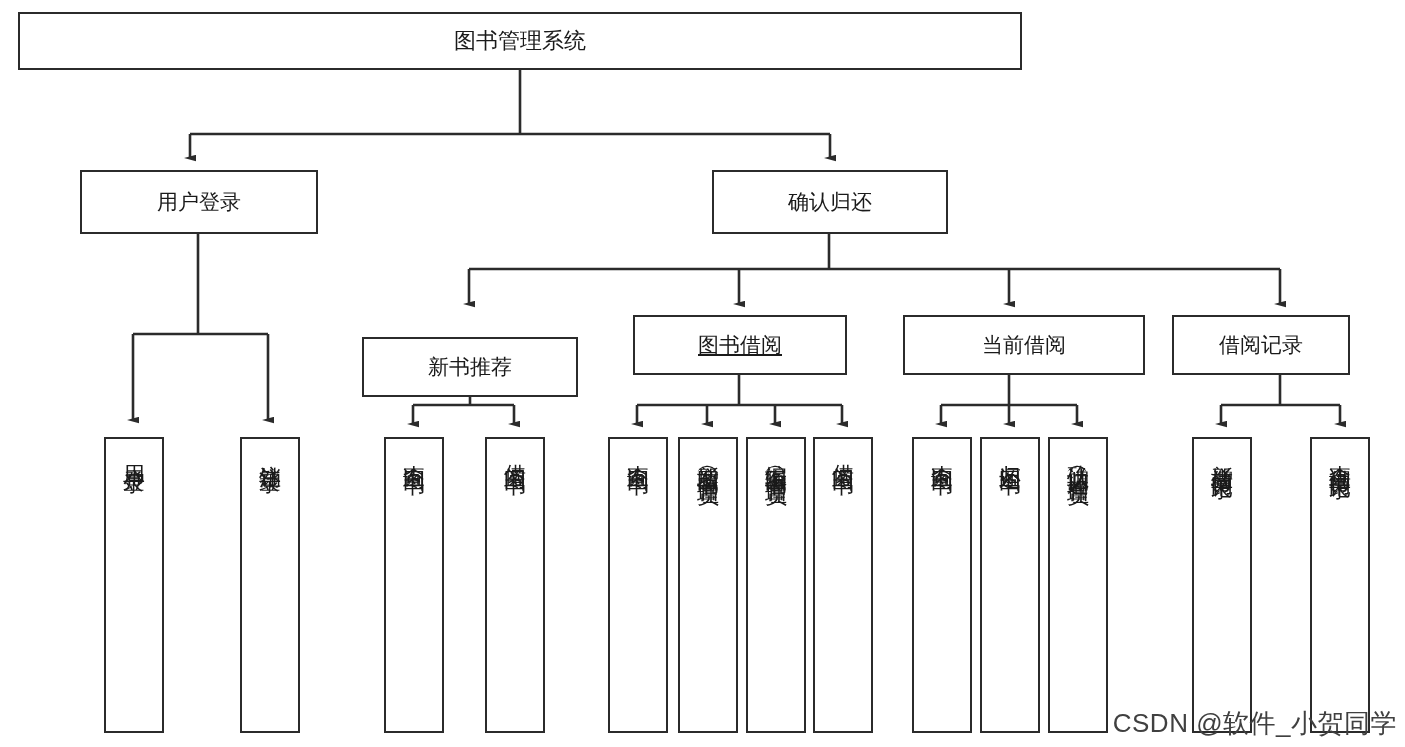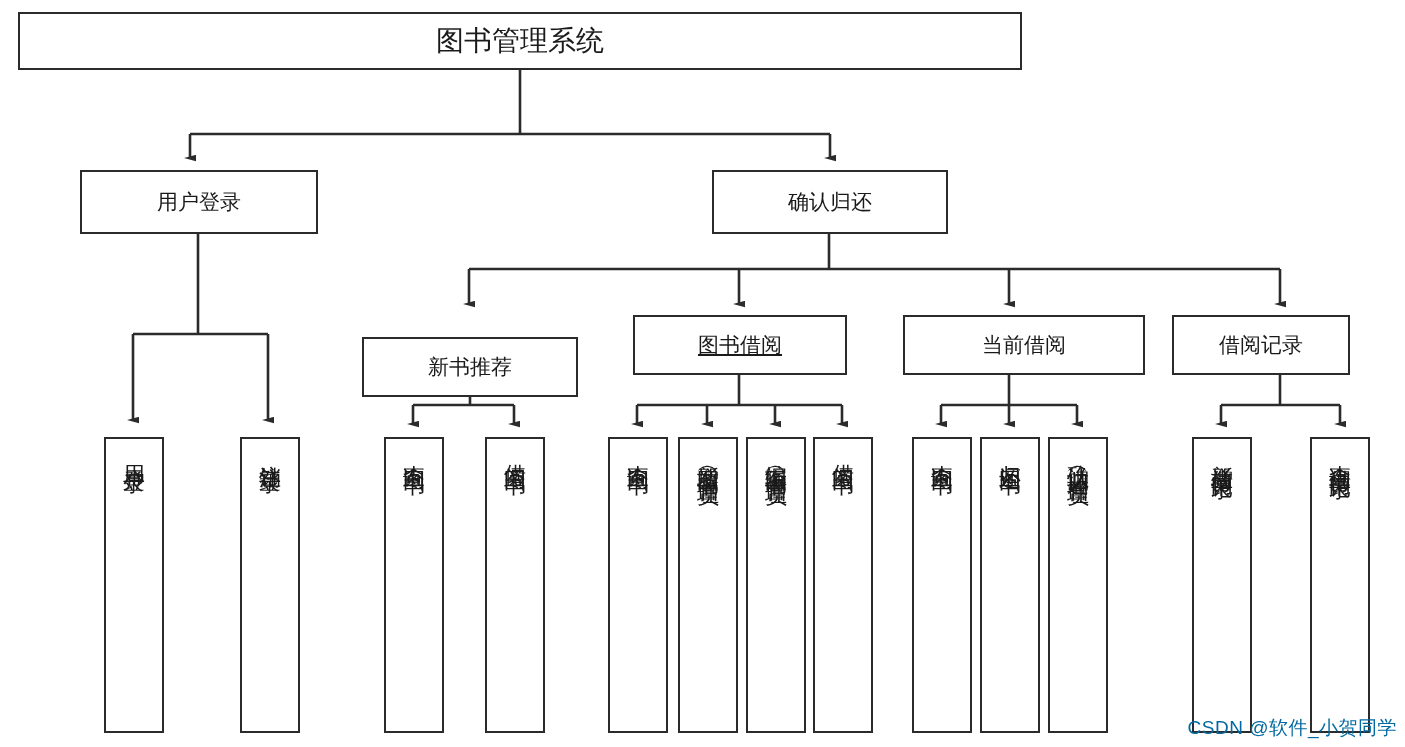--- a/index.html
+++ b/index.html
@@ -39,41 +39,41 @@
     display: block;
     text-align: center;
     line-height: 1.05;
     white-space: nowrap;
   }
   
   .node.h .lbl {
     font-size: 21px;
   }
   .node.root .lbl {
-    font-size: 28px;
+    font-size: 22px;
   }
   
   .node.v {
     align-items: flex-start;
     justify-content: center;
     padding-top: 8px;
   }
   .node.v .lbl {
     writing-mode: vertical-rl;
     text-orientation: upright;
     font-size: 22px;
     letter-spacing: 3px;
     line-height: 1;
   }
   .watermark {
     position: absolute;
     right: 8px;
     bottom: 6px;
-    font-size: 19px;
-    color: #0369a1;
+    font-size: 26px;
+    color: #404040;
     white-space: nowrap;
     letter-spacing: 0.5px;
   }
 </style>
 </head>
 <body>
 
 <div id="canvas">
 
   <svg class="wires" viewBox="0 0 1405 747">

